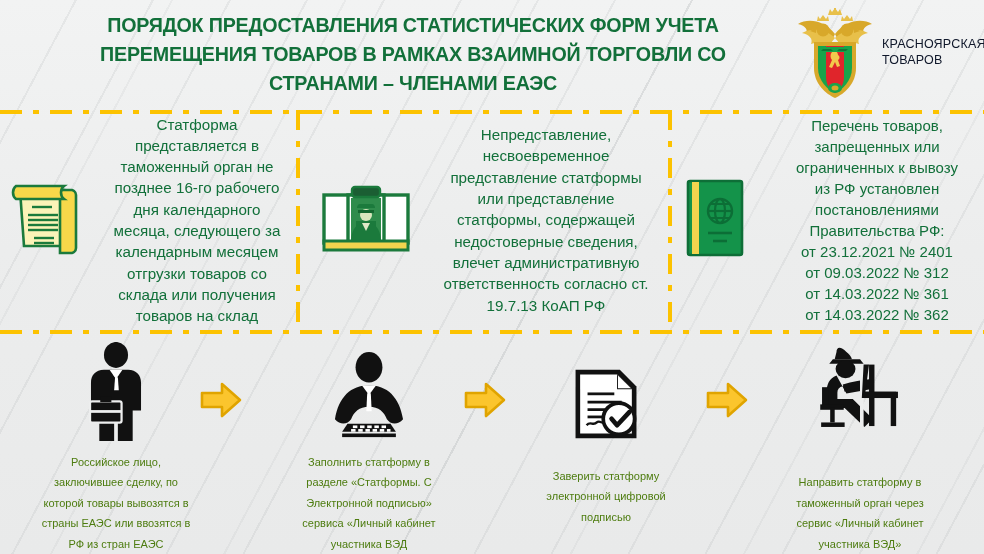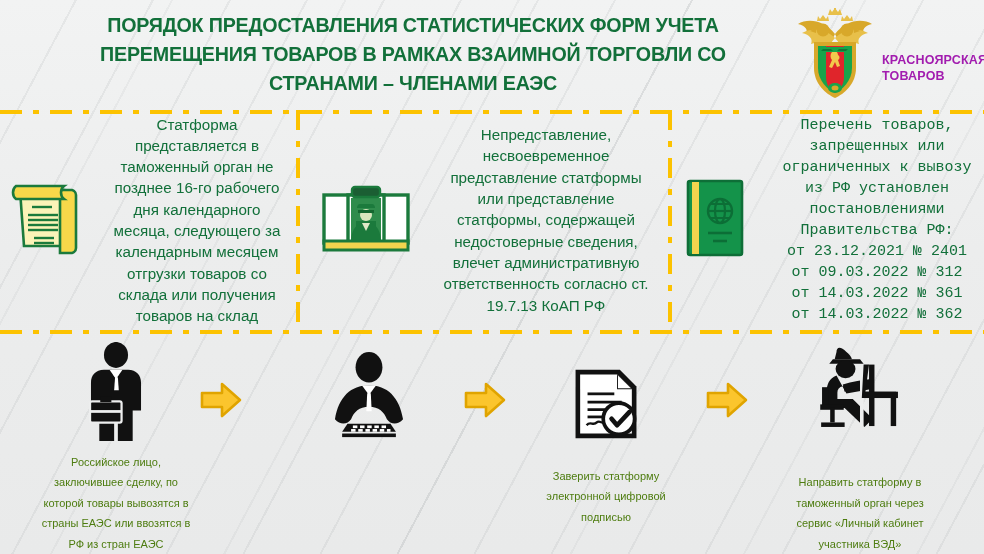--- a/index.html
+++ b/index.html
@@ -37,22 +37,22 @@
     line-height:29px;
     letter-spacing:-.2px;
     transform:scaleX(.96);
     transform-origin:center top;
   }
   #logo-wrap{
     position:absolute;left:786px;top:6px;width:192px;height:94px;
   }
   #emblem{position:absolute;left:6px;top:2px;width:86px;height:92px;}
   #logo-text{
-    position:absolute;left:96px;top:46px;width:96px;
-    color:#a21caf;font-weight:bold;font-size:12.5px;line-height:16px;
+    position:absolute;left:96px;top:30px;width:96px;
+    color:#0f172a;font-weight:normal;font-size:12.5px;line-height:16px;
     letter-spacing:.2px;
   }
 
   
   .hsep{
     position:absolute;left:0;width:984px;height:4px;
     background-image:
       repeating-linear-gradient(to right,
         #fcc200 0px,#fcc200 22px,
         rgba(0,0,0,0) 22px,rgba(0,0,0,0) 33px,
@@ -89,21 +89,21 @@
 
   .fact-text{
     flex:1 1 auto;
     color:#12703a;
     font-size:15.2px;
     line-height:21.3px;
     text-align:center;
     white-space:pre-line;
     padding:0 4px;
   }
-  #fact-2 .fact-text{font-size:15px;line-height:21px;font-family:Liberation Mono, monospace;}
+  #fact-2 .fact-text{font-size:15px;line-height:21px;}
 
   
   .step{
     position:absolute;top:336px;height:218px;
     display:flex;flex-direction:column;align-items:center;
   }
   #step-0{left:2px;width:228px;}
   #step-1{left:258px;width:222px;}
   #step-2{left:508px;width:196px;}
   #step-3{left:738px;width:244px;gap:22px;}
@@ -308,20 +308,25 @@
           <rect x="28" y="90" width="5" height="3"></rect>
             <rect x="36" y="90" width="5" height="3"></rect>
           <rect x="44" y="90" width="5" height="3"></rect>
             <rect x="52" y="90" width="5" height="3"></rect>
           <rect x="60" y="90" width="5" height="3"></rect>
             <rect x="68" y="90" width="4" height="3"></rect>
         </g>
         <rect x="18" y="95" width="60" height="4" fill="#111"></rect>
       </svg>
     </div>
+    <div class="step-text">Заполнить статформу в
+разделе «Статформы. С
+Электронной подписью»
+сервиса «Личный кабинет
+участника ВЭД</div>
   </div>
 
   <svg class="arrow" id="arrow-1" viewBox="0 0 42 36">
     <path d="M2 11 h20 v-9 l18 16 l-18 16 v-9 h-20 z" fill="#fbc52d" stroke="#e0a400" stroke-width="2.6" stroke-linejoin="round"></path>
   </svg>
 
   <div class="step" id="step-2">
     <div class="step-icon">
       <svg viewBox="0 0 78 82" width="72" height="76">
         <path d="M6 4 h48 l18 18 v56 h-66 z" fill="#111"></path>

